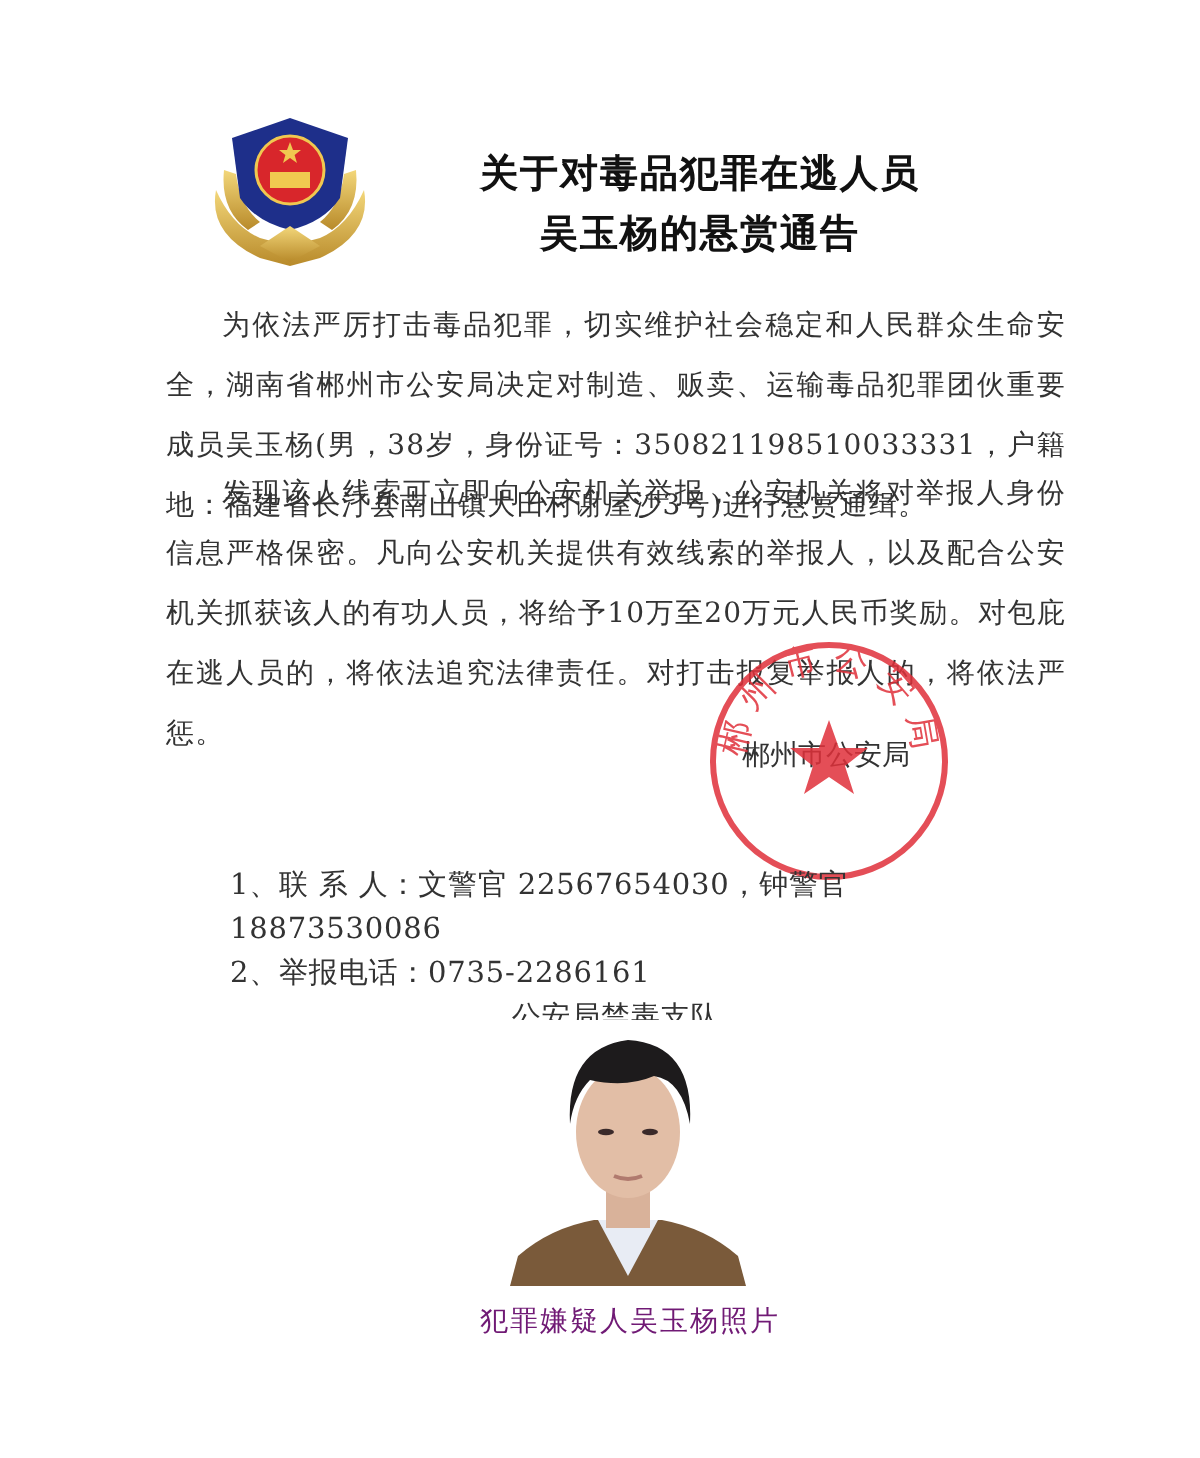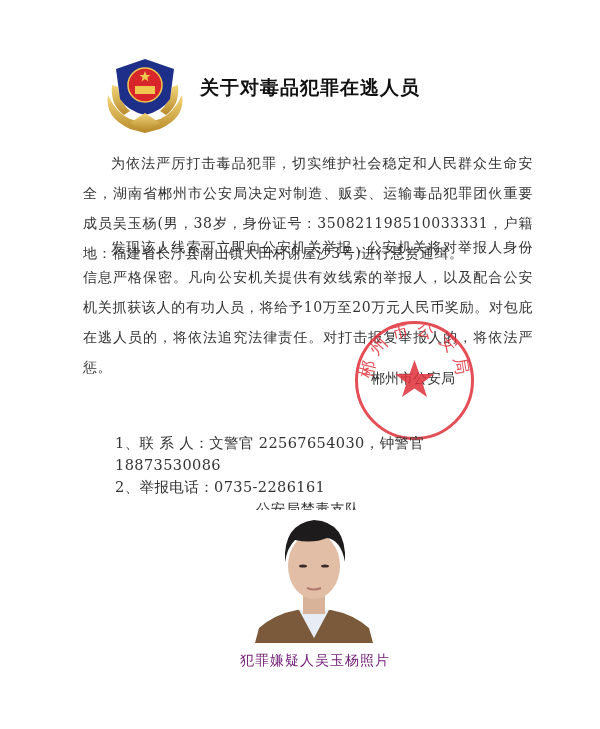--- a/index.html
+++ b/index.html
@@ -1,19 +1,19 @@
 <!DOCTYPE html>
 <html><head>
   <meta charset="utf-8">
   <style>
     html, body { margin: 0; padding: 0; background: #ffffff; }
     body { width: 600px; height: 729px; position: relative; overflow: hidden;
       font-family: "DejaVu Serif", "Liberation Serif", serif; color: #2a2a2a; }
     .emblem { position: absolute; left: 100px; top: 55px; width: 90px; height: 80px; }
-    .title { position: absolute; left: 200px; top: 72px; width: 300px; text-align: left;
+    .title { position: absolute; left: 200px; top: 72px; width: 300px; text-align: center;
       font-family: "DejaVu Sans", sans-serif; font-weight: bold; font-size: 19px; line-height: 30px; color: #111; letter-spacing: 1px; }
     .body-text { position: absolute; left: 83px; width: 450px; font-size: 14px; line-height: 30px; letter-spacing: 0.6px; text-align: justify; color: #333; }
     .p1 { top: 148px; }
     .p2 { top: 232px; }
     .indent { text-indent: 2em; }
     .signature { position: absolute; left: 353px; top: 367px; width: 160px; font-size: 14px; line-height: 22px; color: #333; }
     .sig-org { padding-left: 18px; }
     .seal { position: absolute; left: 352px; top: 318px; width: 125px; height: 125px; opacity: 0.85; pointer-events: none; }
     .contacts { position: absolute; left: 83px; top: 432px; width: 450px; font-size: 14.5px; line-height: 22px; letter-spacing: 0.4px; color: #333; }
     .contact-line { padding-left: 32px; }
@@ -39,20 +39,21 @@
     <circle cx="45" cy="30" r="17" fill="#d8262b"></circle>
     <circle cx="45" cy="30" r="17" fill="none" stroke="#f0c850" stroke-width="1.5"></circle>
     <rect x="35" y="31" width="20" height="8" fill="#f0c850"></rect>
     <polygon points="45,16 46.5,20 50.5,20 47.3,22.5 48.5,26.5 45,24 41.5,26.5 42.7,22.5 39.5,20 43.5,20" fill="#f0c850"></polygon>
     <path d="M30 68 L45 58 L60 68 L45 76Z" fill="url(#gold)"></path>
   </svg>
 </div>
 
 <div class="title">
   <div>关于对毒品犯罪在逃人员</div>
+  <div>吴玉杨的悬赏通告</div>
 </div>
 
 <div class="body-text p1 indent">为依法严厉打击毒品犯罪，切实维护社会稳定和人民群众生命安全，湖南省郴州市公安局决定对制造、贩卖、运输毒品犯罪团伙重要成员吴玉杨(男，38岁，身份证号：350821198510033331，户籍地：福建省长汀县南山镇大田村谢屋沙3号)进行悬赏通缉。</div>
 <div class="body-text p2 indent">发现该人线索可立即向公安机关举报，公安机关将对举报人身份信息严格保密。凡向公安机关提供有效线索的举报人，以及配合公安机关抓获该人的有功人员，将给予10万至20万元人民币奖励。对包庇在逃人员的，将依法追究法律责任。对打击报复举报人的，将依法严惩。</div>
 
 <div class="signature">
   <div class="sig-org">郴州市公安局</div>
 </div>
 
 <div class="seal">

